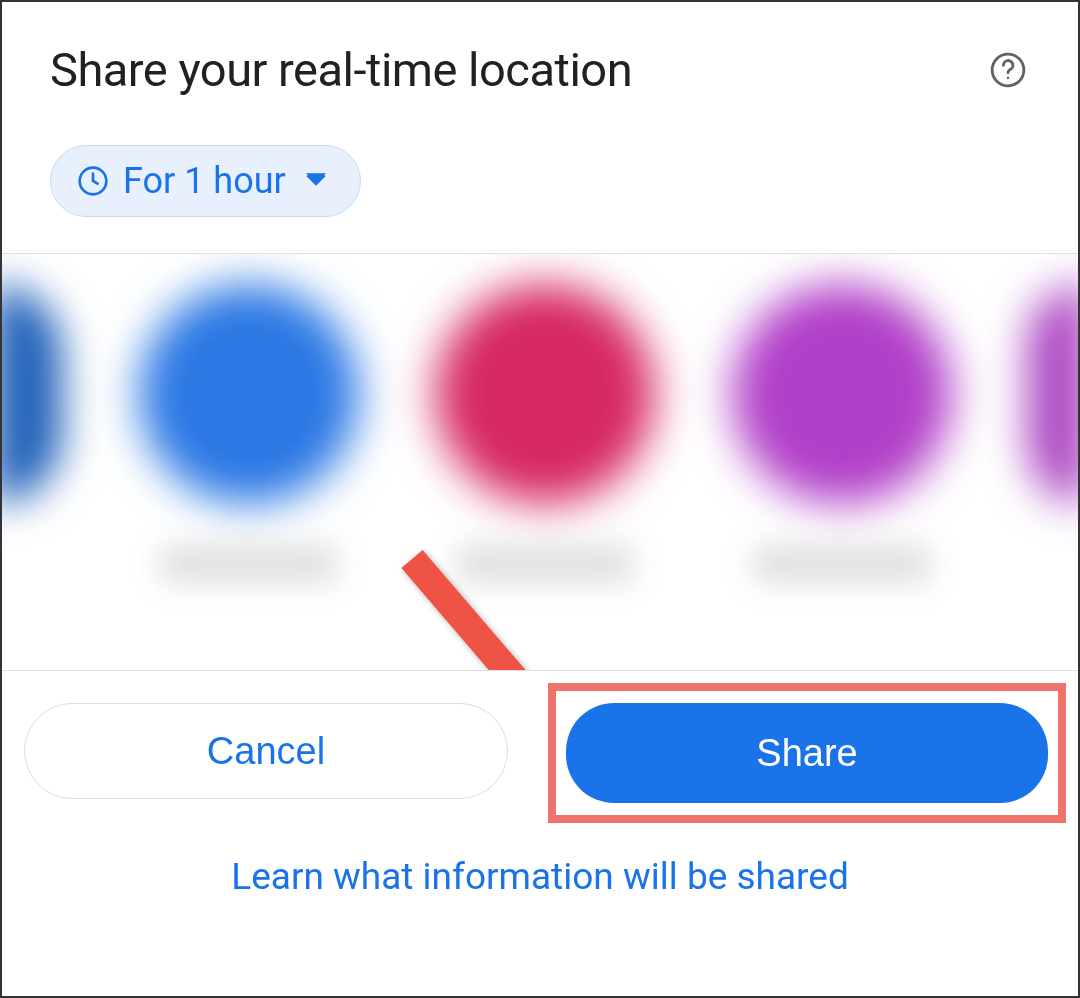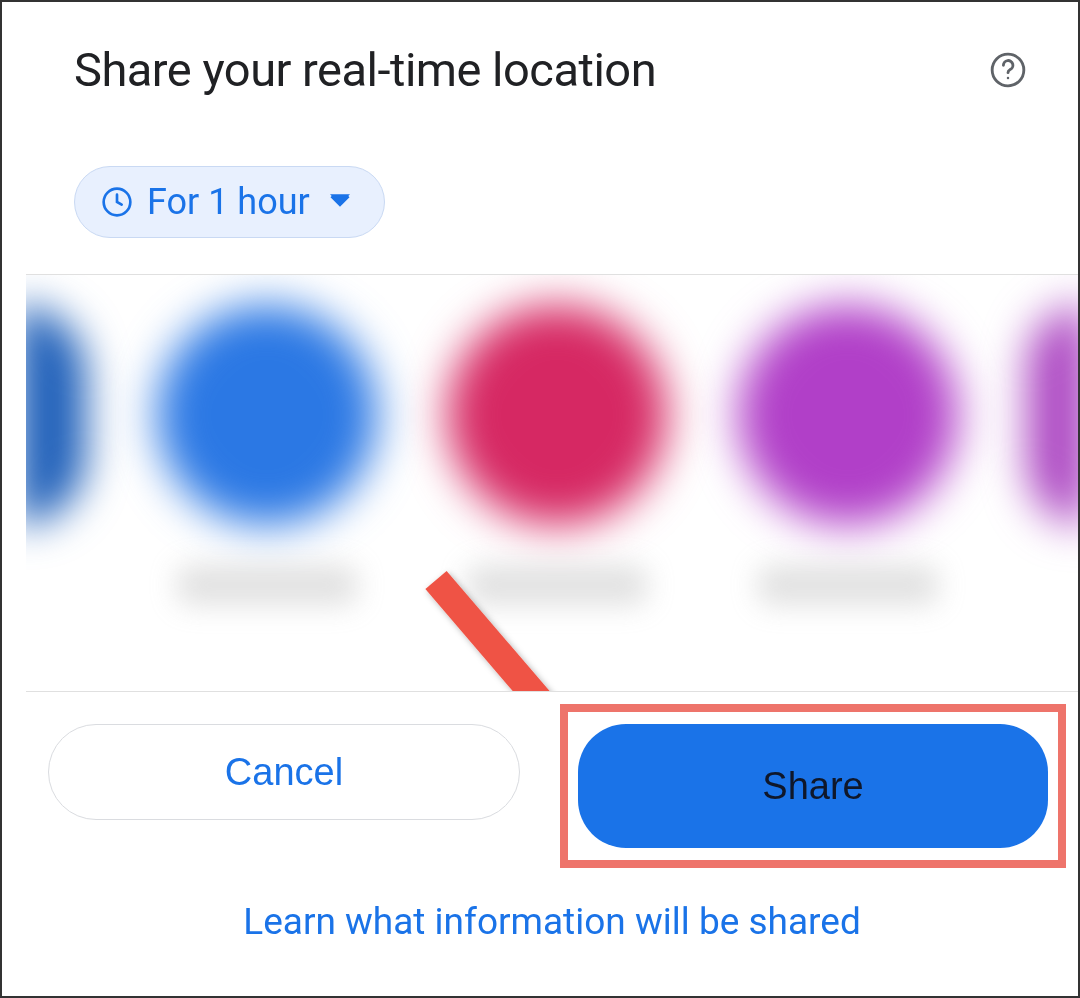--- a/index.html
+++ b/index.html
@@ -11,21 +11,20 @@
       font-family: 'Google Sans', Roboto, Arial, sans-serif;
       background: #fff;
       width: 1080px;
       height: 998px;
       overflow: hidden;
     }
     .container {
       width: 100%;
       height: 100%;
       border: 2px solid #333;
-      padding-left: 24px;
     }
     .header {
       display: flex;
       align-items: center;
       justify-content: space-between;
       padding: 40px 48px 24px 48px;
     }
     .title {
       font-size: 47px;
       font-weight: 400;
@@ -47,21 +46,20 @@
     }
     .duration-chip {
       display: inline-flex;
       align-items: center;
       gap: 14px;
       background: #e8f0fe;
       border: 1px solid #c9d9f3;
       border-radius: 36px;
       padding: 14px 34px 14px 26px;
       cursor: pointer;
-      margin-top: 21px;
     }
     .clock-icon {
       width: 32px;
       height: 32px;
       display: flex;
       align-items: center;
       justify-content: center;
     }
     .duration-text {
       font-size: 36px;
@@ -165,23 +163,23 @@
     }
     .btn-share-wrapper {
       flex: 1;
       position: relative;
       border: 8px solid #ee746b;
       padding: 12px 10px;
       margin: -20px -10px -20px 4px;
     }
     .btn-share {
       background: #1a73e8;
-      color: #0f172a;
-      width: 100%;
-      height: 124px;
+      color: #ffffff;
+      width: 100%;
+      height: 100px;
     }
     .learn-link {
       padding: 36px 48px 24px 48px;
       font-size: 37px;
       color: #1a73e8;
       cursor: pointer;
       text-align: center;
     }
   </style>
 </head>

